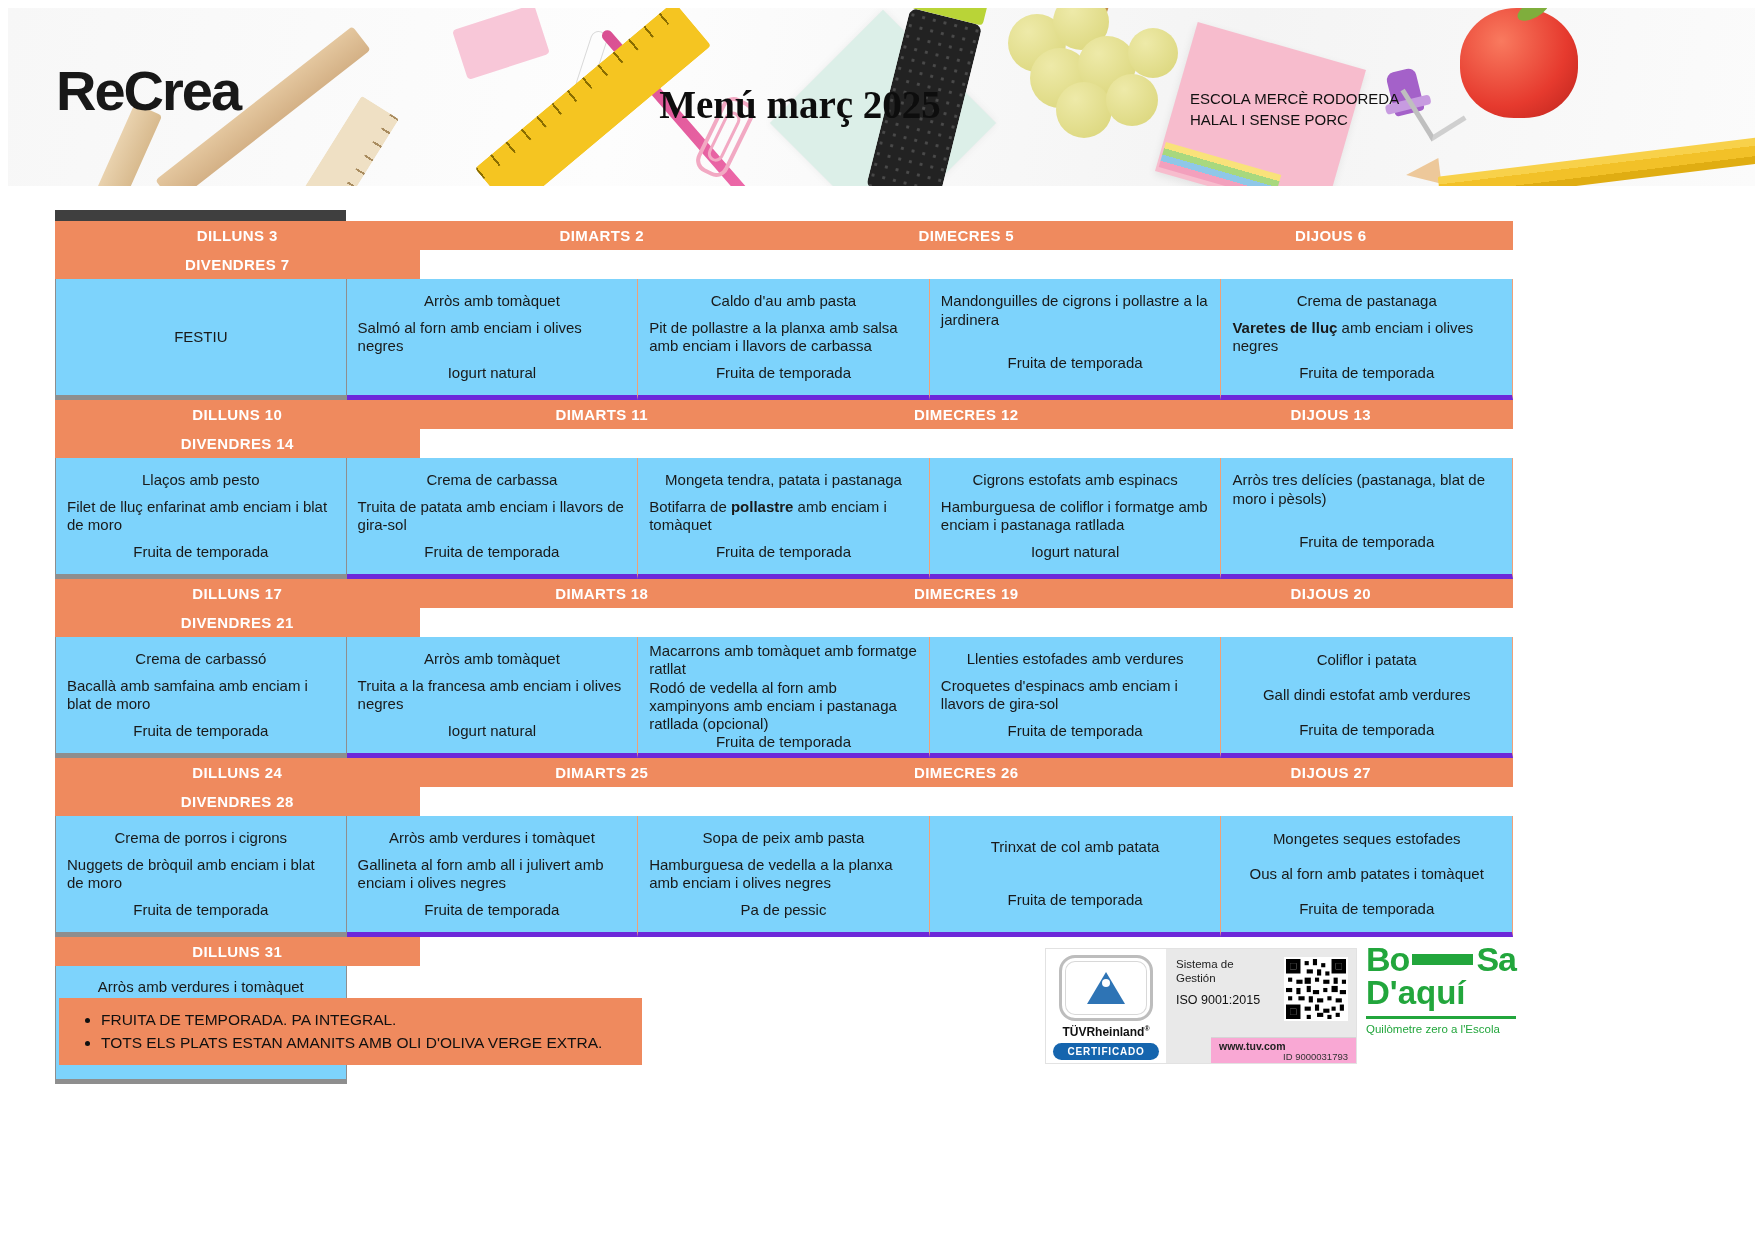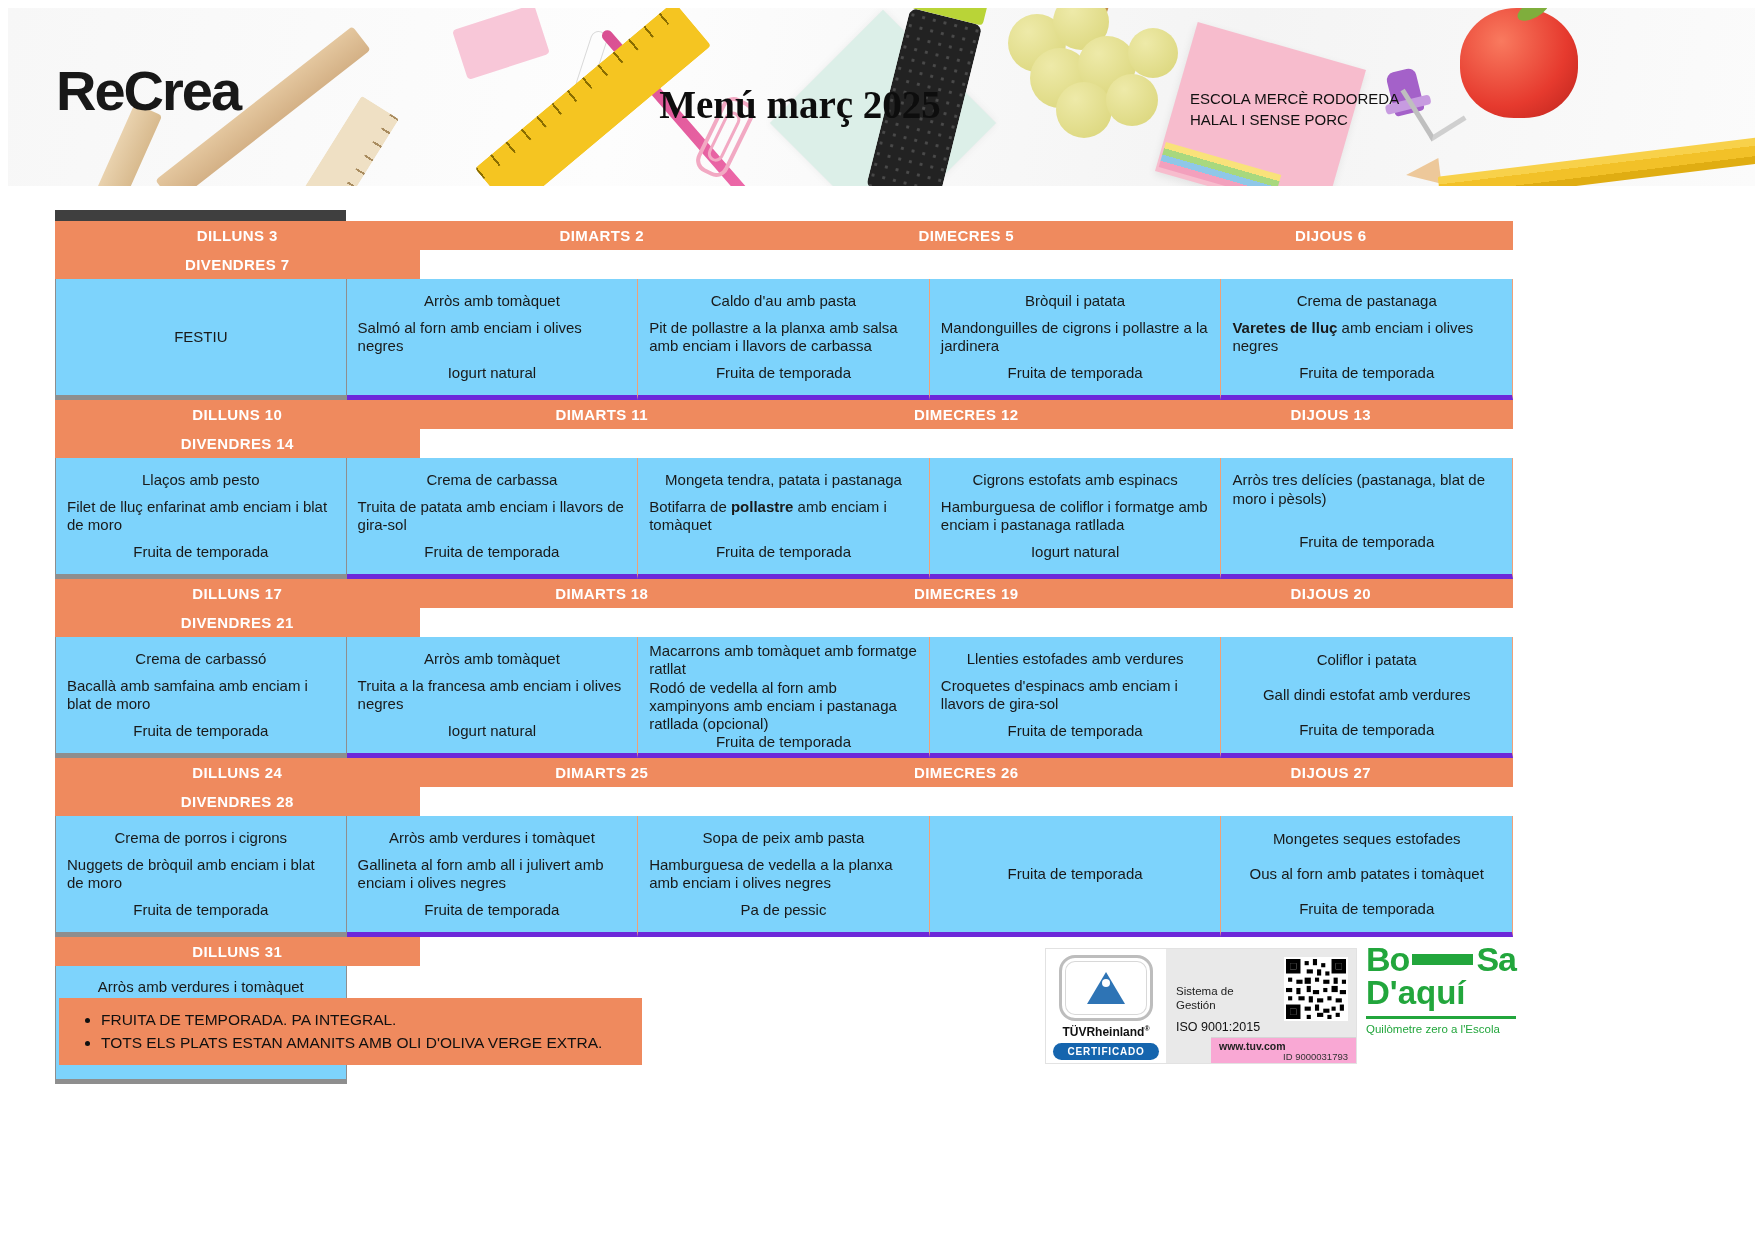--- a/index.html
+++ b/index.html
@@ -77,21 +77,21 @@
   #cert{position:absolute;left:1046px;top:949px;width:310px;height:114px;display:flex;background:#fff;box-shadow:0 0 0 1px #e2e2e2;}
   #cert-left{width:120px;display:flex;flex-direction:column;align-items:center;justify-content:flex-start;padding-top:6px;box-sizing:border-box;}
   #tuv-badge{width:88px;height:60px;border:3px solid #bdbdbd;border-radius:16px;display:flex;align-items:center;justify-content:center;box-shadow:inset 0 0 0 3px #fff,inset 0 0 0 4px #d8d8d8;}
   #tuv-tri{width:38px;height:32px;background:#2e74b5;clip-path:polygon(50% 0,100% 100%,0 100%);position:relative;}
   #tuv-tri:after{content:"";position:absolute;left:15px;top:7px;width:8px;height:8px;border-radius:50%;background:#fff;}
   #tuv-name{font-size:12px;font-weight:bold;color:#111;margin-top:4px;}
   #tuv-name sup{font-size:7px;}
   #cert-pill{margin-top:4px;background:#1565ae;color:#fff;font-size:10px;font-weight:bold;letter-spacing:.8px;padding:3px 14px;border-radius:9px;}
   #cert-right{flex:1;background:#e9e9e9;display:flex;flex-direction:column;}
   #cert-right-top{flex:1;display:flex;padding:8px 8px 0 10px;}
-  #cert-sys{flex:1;font-size:11.5px;line-height:1.25;color:#222;margin-top:27px;}
+  #cert-sys{flex:1;font-size:11.5px;line-height:1.25;color:#222;}
   #cert-iso{margin-top:7px;font-size:12.5px;color:#111;}
   #qr{width:60px;height:60px;background:#fff;padding:2px;}
   #cert-bottom{height:26px;background:#f9a8d4;border-top:1px solid #d5d5d5;padding:2px 8px;box-sizing:border-box;line-height:1.15;margin-left:45px;}
   #cert-url{font-size:10.5px;font-weight:bold;color:#222;}
   #cert-id{font-size:9.5px;color:#333;text-align:right;}
 
   
   #eco{position:absolute;left:1366px;top:942px;width:150px;height:122px;color:#22A63C;}
   .eco-row{display:flex;align-items:center;}
   .eco-big{font-size:34px;font-weight:800;letter-spacing:-1px;line-height:1.0;}
@@ -177,23 +177,20 @@
           </div>
           <div class="dish">
             <span>Pit de pollastre a la planxa amb salsa amb enciam i llavors de carbassa</span>
           </div>
           <div class="dish">
             <span>Fruita de temporada</span>
           </div>
         </div>
         <div class="menu-cell c3">
           <div class="dish">
-            <span>Bròquil i patata</span>
-          </div>
-          <div class="dish">
             <span>Mandonguilles de cigrons i pollastre a la jardinera</span>
           </div>
           <div class="dish">
             <span>Fruita de temporada</span>
           </div>
         </div>
         <div class="menu-cell c4">
           <div class="dish">
             <span>Crema de pastanaga</span>
           </div>
@@ -365,20 +362,23 @@
             <span>Sopa de peix amb pasta</span>
           </div>
           <div class="dish">
             <span>Hamburguesa de vedella a la planxa amb enciam i olives negres</span>
           </div>
           <div class="dish">
             <span>Pa de pessic</span>
           </div>
         </div>
         <div class="menu-cell c3">
+          <div class="dish">
+            <span>Trinxat de col amb patata</span>
+          </div>
           <div class="dish">
             <span>Fruita de temporada</span>
           </div>
         </div>
         <div class="menu-cell c4">
           <div class="dish">
             <span>Mongetes seques estofades</span>
           </div>
           <div class="dish">
             <span>Ous al forn amb patates i tomàquet</span>

